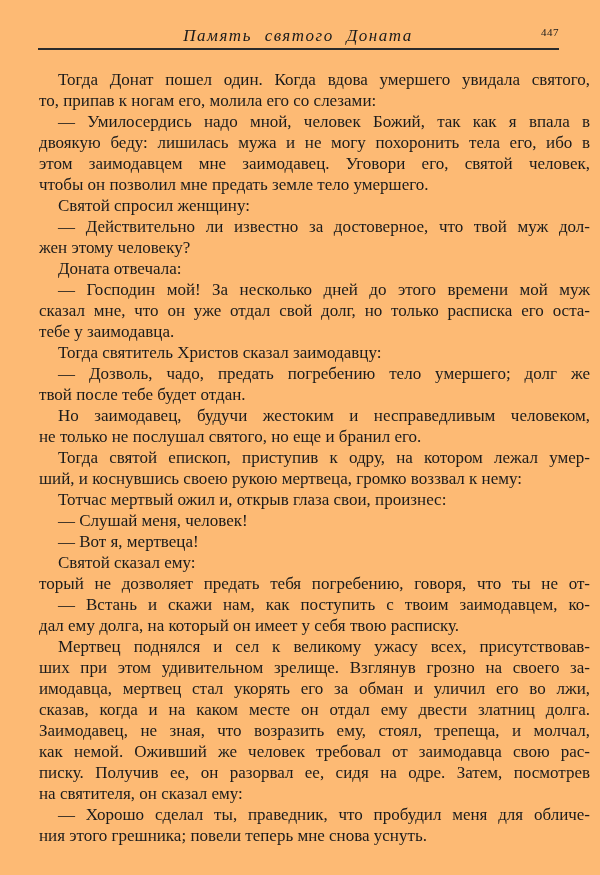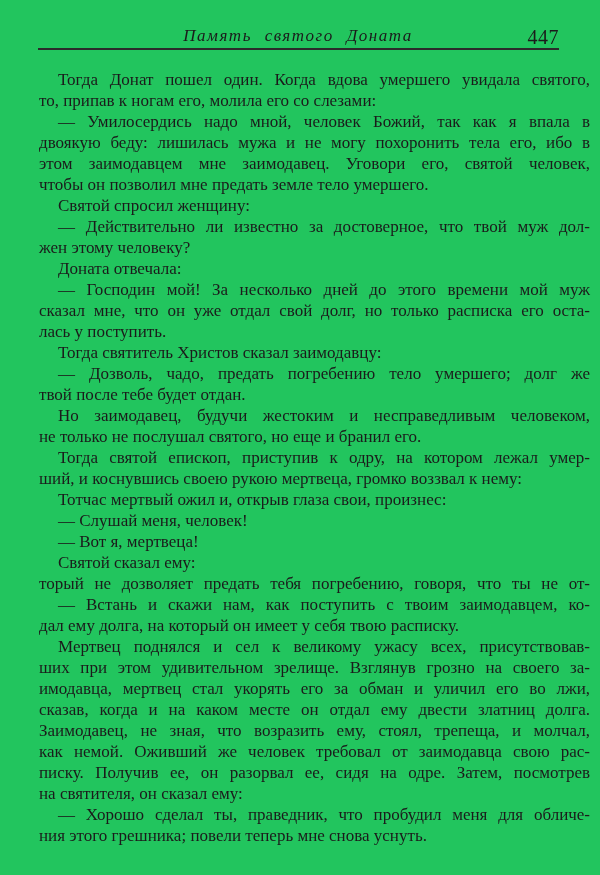--- a/index.html
+++ b/index.html
@@ -31,21 +31,21 @@
     font-style: italic;
     font-size: 17px;
     letter-spacing: 1.5px;
     word-spacing: 7px;
     white-space: nowrap;
   }
   .page-number {
     position: absolute;
     right: -1px;
     top: 0;
-    font-size: 20px;
+    font-size: 11px;
     font-style: normal;
     letter-spacing: 0.5px;
   }
   .header-rule {
     position: absolute;
     top: 48px;
     left: 38px;
     width: 521px;
     height: 2px;
     background: #2b2b2b;
@@ -68,21 +68,21 @@
   .line.last {
     text-align-last: left;
   }
   .line.first {
     text-indent: 19px;
   }
 </style>
 </head>
 <body>
 
-<div class="page" style="background: #22c55e; color: rgb(27, 27, 27);">
+<div class="page" style="background: #fdba74; color: rgb(27, 27, 27);">
 
   <header class="header-band">
     <div class="running-title">Память святого Доната</div>
     <div class="page-number">447</div>
   </header>
   <div class="header-rule" style="background: rgb(43, 43, 43);"></div>
 
   <main class="body-text">
       <div class="para">
         <div class="line first">Тогда Донат пошел один. Когда вдова умершего увидала святого,</div>
@@ -100,21 +100,21 @@
       <div class="para">
         <div class="line first">— Действительно ли известно за достоверное, что твой муж дол-</div>
         <div class="line last">жен этому человеку?</div>
       </div>
       <div class="para">
         <div class="line first last">Доната отвечала:</div>
       </div>
       <div class="para">
         <div class="line first">— Господин мой! За несколько дней до этого времени мой муж</div>
         <div class="line">сказал мне, что он уже отдал свой долг, но только расписка его оста-</div>
-        <div class="line last">лась у поступить.</div>
+        <div class="line last">тебе у заимодавца.</div>
       </div>
       <div class="para">
         <div class="line first last">Тогда святитель Христов сказал заимодавцу:</div>
       </div>
       <div class="para">
         <div class="line first">— Дозволь, чадо, предать погребению тело умершего; долг же</div>
         <div class="line last">твой после тебе будет отдан.</div>
       </div>
       <div class="para">
         <div class="line first">Но заимодавец, будучи жестоким и несправедливым человеком,</div>

